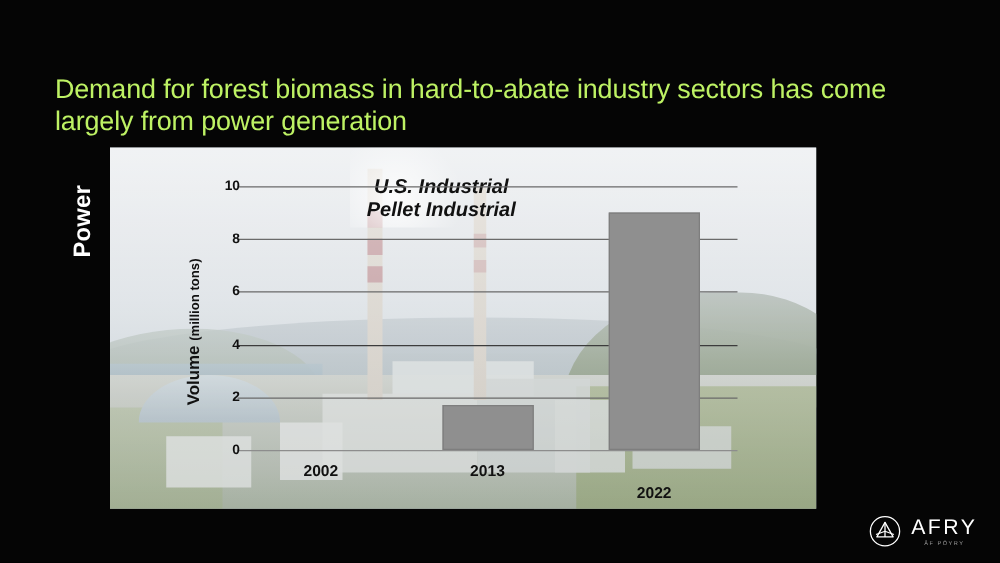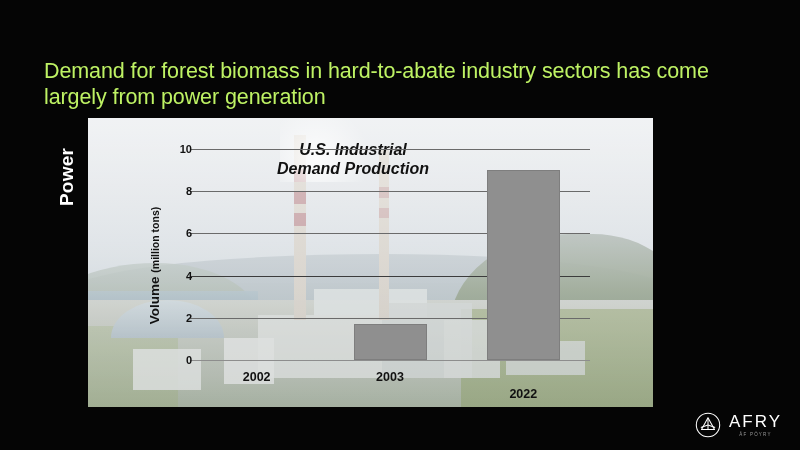--- a/index.html
+++ b/index.html
@@ -252,21 +252,21 @@
         <div class="band" style="top:34%;height:6%;opacity:.45"></div>
       </div>
       <div class="plume"></div>
       <div class="haze"></div>
     </div>
 
     <div class="chart">
 
       <div class="chart-title">
         <div>U.S. Industrial</div>
-        <div>Demand Production</div>
+        <div>Pellet Industrial</div>
       </div>
 
       <div class="axis-title">
         <span>
           <span>Volume</span>
           <span class="unit">(million tons)</span>
         </span>
       </div>
 
       <div id="grid-layer">
@@ -284,21 +284,21 @@
           <div class="ytick" style="top: 115.4px;">6</div>
           <div class="ytick" style="top: 73.2px;">8</div>
           <div class="ytick" style="top: 31px;">10</div>
         </div>
       <div id="bar-layer">
           <div class="bar" title="2012: 1.7" style="left: 265.5px; top: 206.13px; width: 73px; height: 35.87px; background: rgb(143, 143, 143);"></div>
           <div class="bar" title="2022: 9" style="left: 398.833px; top: 52.1px; width: 73px; height: 189.9px; background: rgb(143, 143, 143);"></div>
         </div>
       <div id="xtick-layer">
           <div class="xtick" style="left: 168.667px; top: 252px;">2002</div>
-          <div class="xtick" style="left: 302px; top: 252px;">2003</div>
+          <div class="xtick" style="left: 302px; top: 252px;">2013</div>
           <div class="xtick" style="left: 435.333px; top: 269px;">2022</div>
         </div>
 
     </div>
   </div>
 
   <div class="logo">
     <svg class="logo-mark" viewBox="0 0 40 40">
       <circle cx="20" cy="20" r="18" fill="none" stroke="#ffffff" stroke-width="1.6"></circle>
       <path d="M20 9 L30 27 L10 27 Z" fill="none" stroke="#ffffff" stroke-width="1.6" stroke-linejoin="round"></path>

